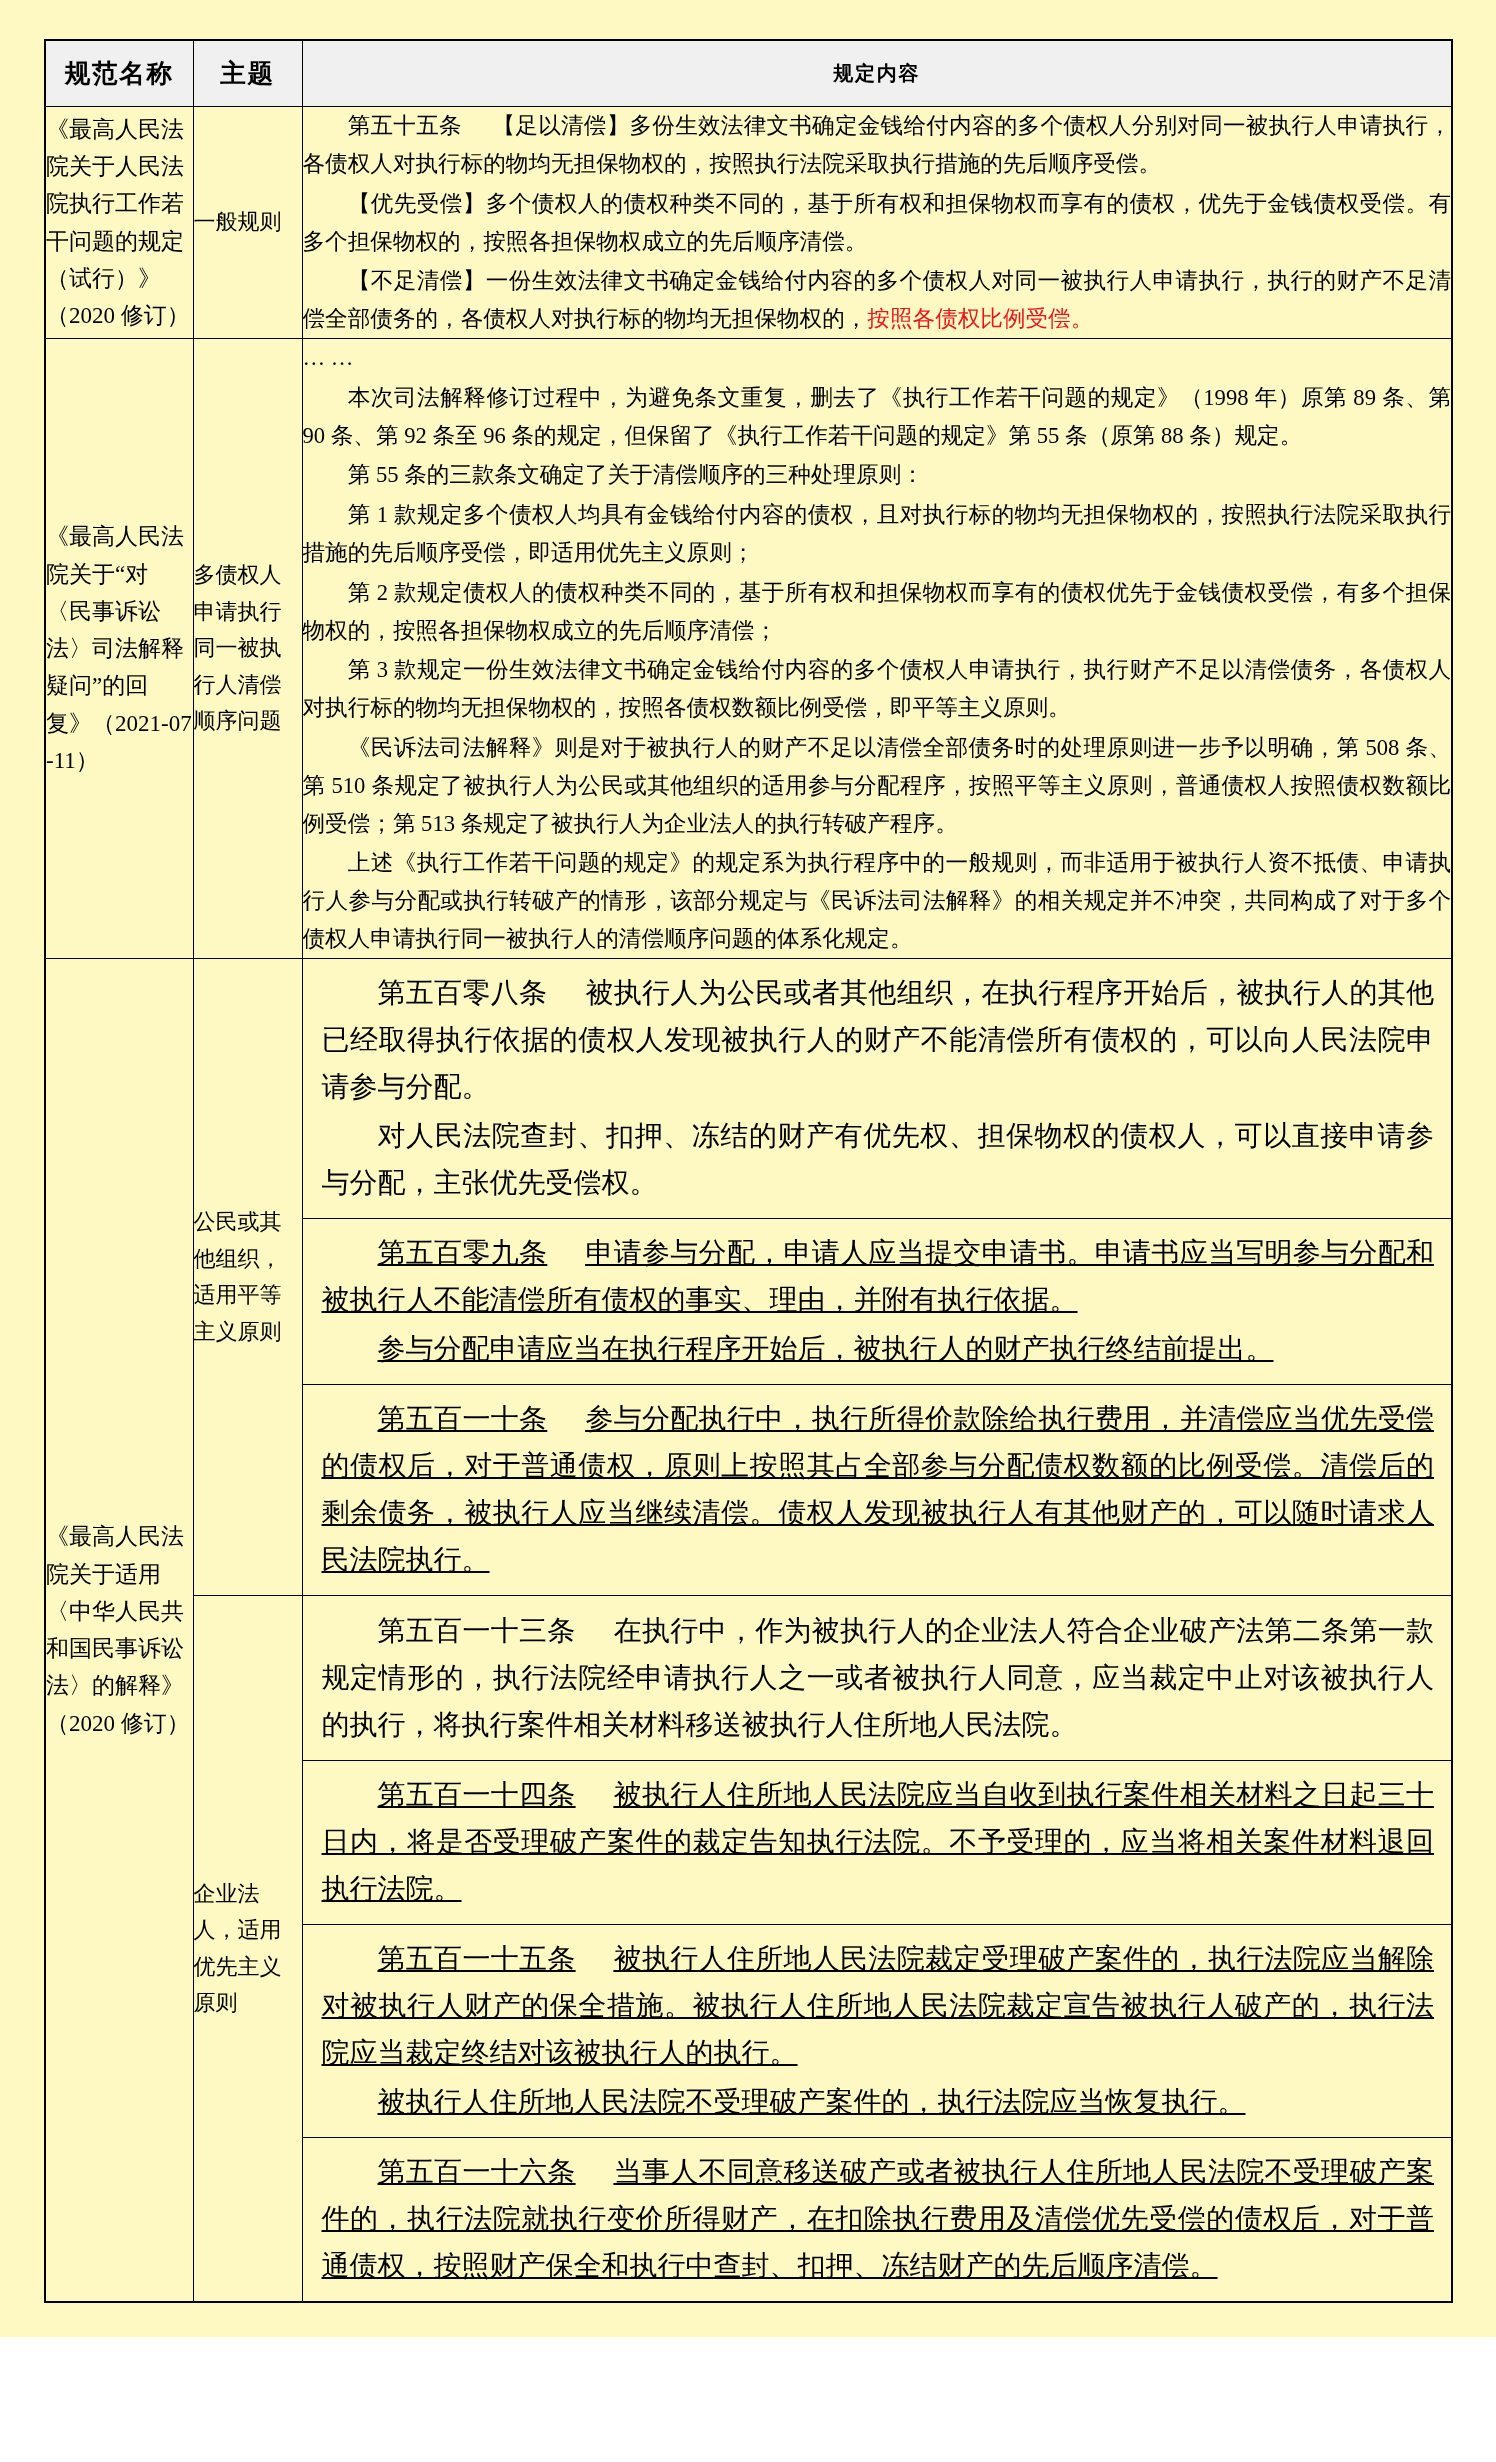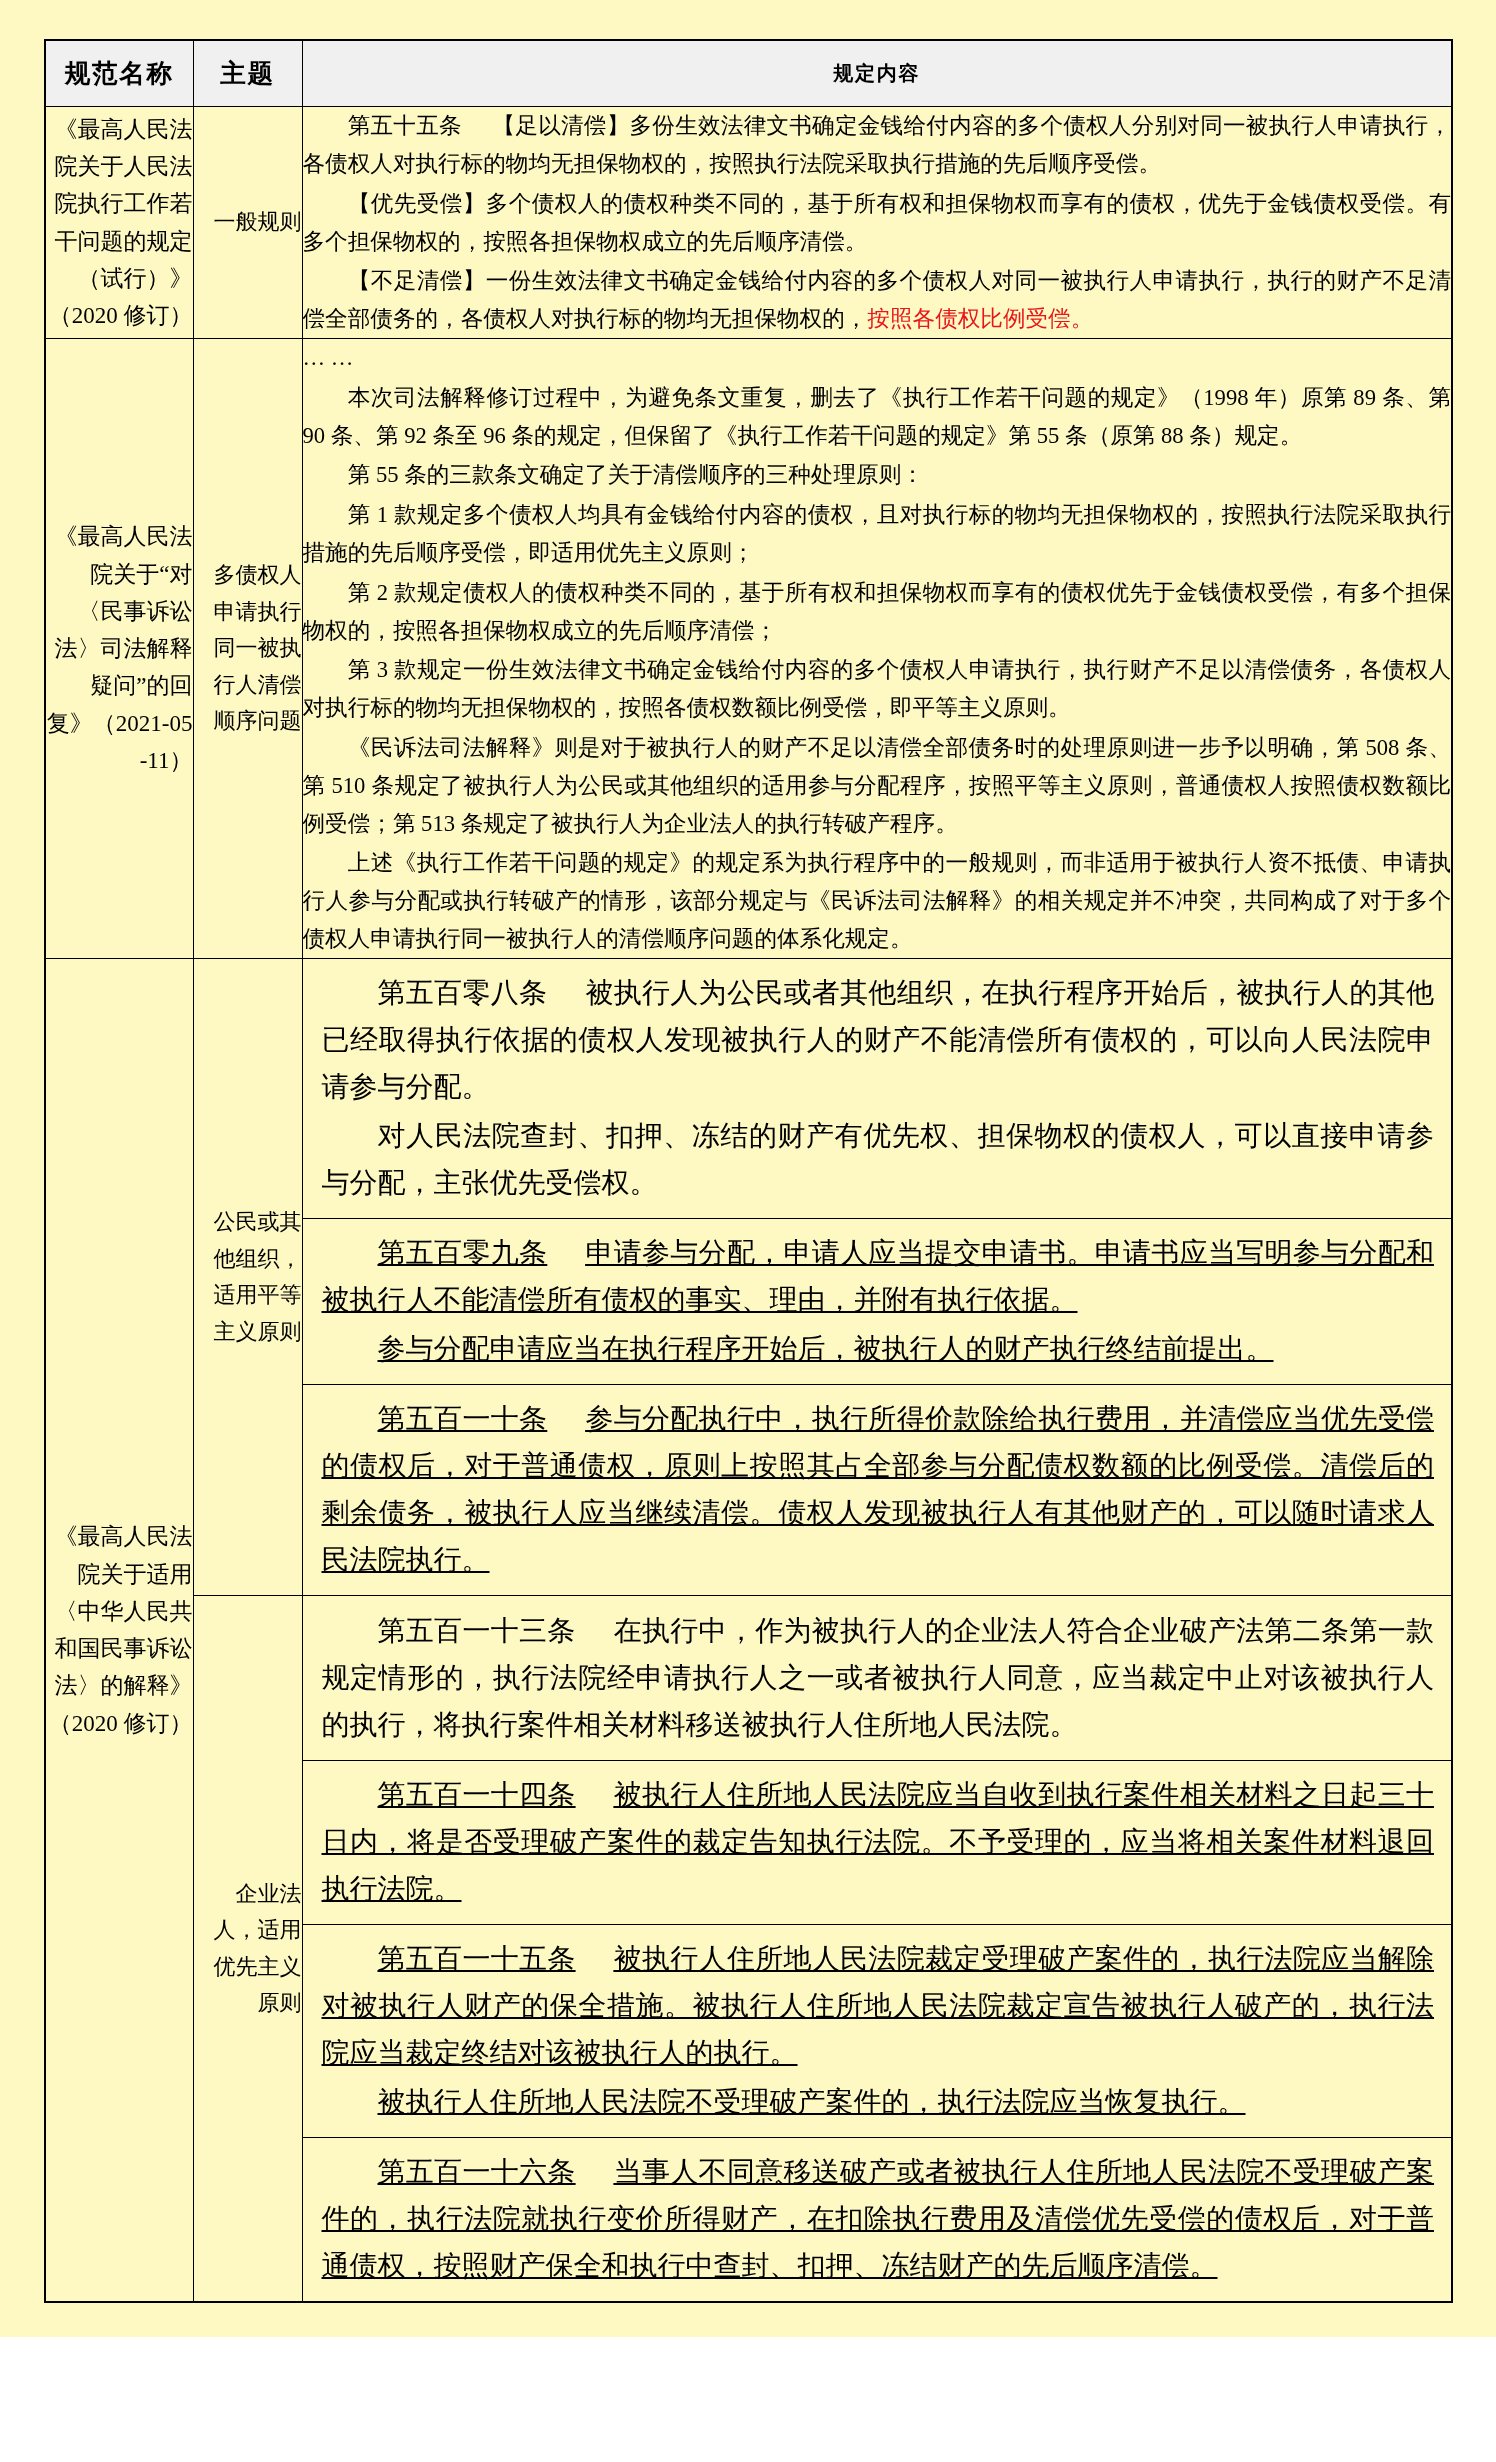--- a/index.html
+++ b/index.html
@@ -43,21 +43,21 @@
     text-align: center;
     height: 65px;
     letter-spacing: 1.7px;
   }
   thead th.h-content {
     font-size: 20px;
   }
 
   td.col-name,
   td.col-topic {
-    text-align: right;
+    text-align: left;
     font-size: 23px;
     line-height: 1.62;
     padding: 8.5px 8.5px;
     word-break: break-all;
   }
   td.col-topic {
     font-size: 22px;
     line-height: 1.66;
     margin-left: 15px;
   }
@@ -123,21 +123,21 @@
         <tr>
           <td class="col-name">《最高人民法院关于人民法院执行工作若干问题的规定（试行）》（2020 修订）</td>
           <td class="col-topic">一般规则</td>
           <td class="col-content">
             <p class="para"><span>第五十五条</span><span class="gap"></span><span>【足以清偿】多份生效法律文书确定金钱给付内容的多个债权人分别对同一被执行人申请执行，各债权人对执行标的物均无担保物权的，按照执行法院采取执行措施的先后顺序受偿。</span></p>
             <p class="para"><span>【优先受偿】多个债权人的债权种类不同的，基于所有权和担保物权而享有的债权，优先于金钱债权受偿。有多个担保物权的，按照各担保物权成立的先后顺序清偿。</span></p>
             <p class="para"><span>【不足清偿】一份生效法律文书确定金钱给付内容的多个债权人对同一被执行人申请执行，执行的财产不足清偿全部债务的，各债权人对执行标的物均无担保物权的，</span><span class="red">按照各债权比例受偿。</span></p>
           </td>
         </tr>
         <tr>
-          <td class="col-name">《最高人民法院关于“对〈民事诉讼法〉司法解释疑问”的回复》（2021-05-11）</td>
+          <td class="col-name">《最高人民法院关于“对〈民事诉讼法〉司法解释疑问”的回复》（2021-07-11）</td>
           <td class="col-topic">多债权人申请执行同一被执行人清偿顺序问题</td>
           <td class="col-content">
             <p class="para noindent"><span>…  …</span></p>
             <p class="para"><span>本次司法解释修订过程中，为避免条文重复，删去了《执行工作若干问题的规定》（1998 年）原第 89 条、第 90 条、第 92 条至 96 条的规定，但保留了《执行工作若干问题的规定》第 55 条（原第 88 条）规定。</span></p>
             <p class="para"><span>第 55 条的三款条文确定了关于清偿顺序的三种处理原则：</span></p>
             <p class="para"><span>第 1 款规定多个债权人均具有金钱给付内容的债权，且对执行标的物均无担保物权的，按照执行法院采取执行措施的先后顺序受偿，即适用优先主义原则；</span></p>
             <p class="para"><span>第 2 款规定债权人的债权种类不同的，基于所有权和担保物权而享有的债权优先于金钱债权受偿，有多个担保物权的，按照各担保物权成立的先后顺序清偿；</span></p>
             <p class="para"><span>第 3 款规定一份生效法律文书确定金钱给付内容的多个债权人申请执行，执行财产不足以清偿债务，各债权人对执行标的物均无担保物权的，按照各债权数额比例受偿，即平等主义原则。</span></p>
             <p class="para"><span>《民诉法司法解释》则是对于被执行人的财产不足以清偿全部债务时的处理原则进一步予以明确，第 508 条、第 510 条规定了被执行人为公民或其他组织的适用参与分配程序，按照平等主义原则，普通债权人按照债权数额比例受偿；第 513 条规定了被执行人为企业法人的执行转破产程序。</span></p>
             <p class="para"><span>上述《执行工作若干问题的规定》的规定系为执行程序中的一般规则，而非适用于被执行人资不抵债、申请执行人参与分配或执行转破产的情形，该部分规定与《民诉法司法解释》的相关规定并不冲突，共同构成了对于多个债权人申请执行同一被执行人的清偿顺序问题的体系化规定。</span></p>

